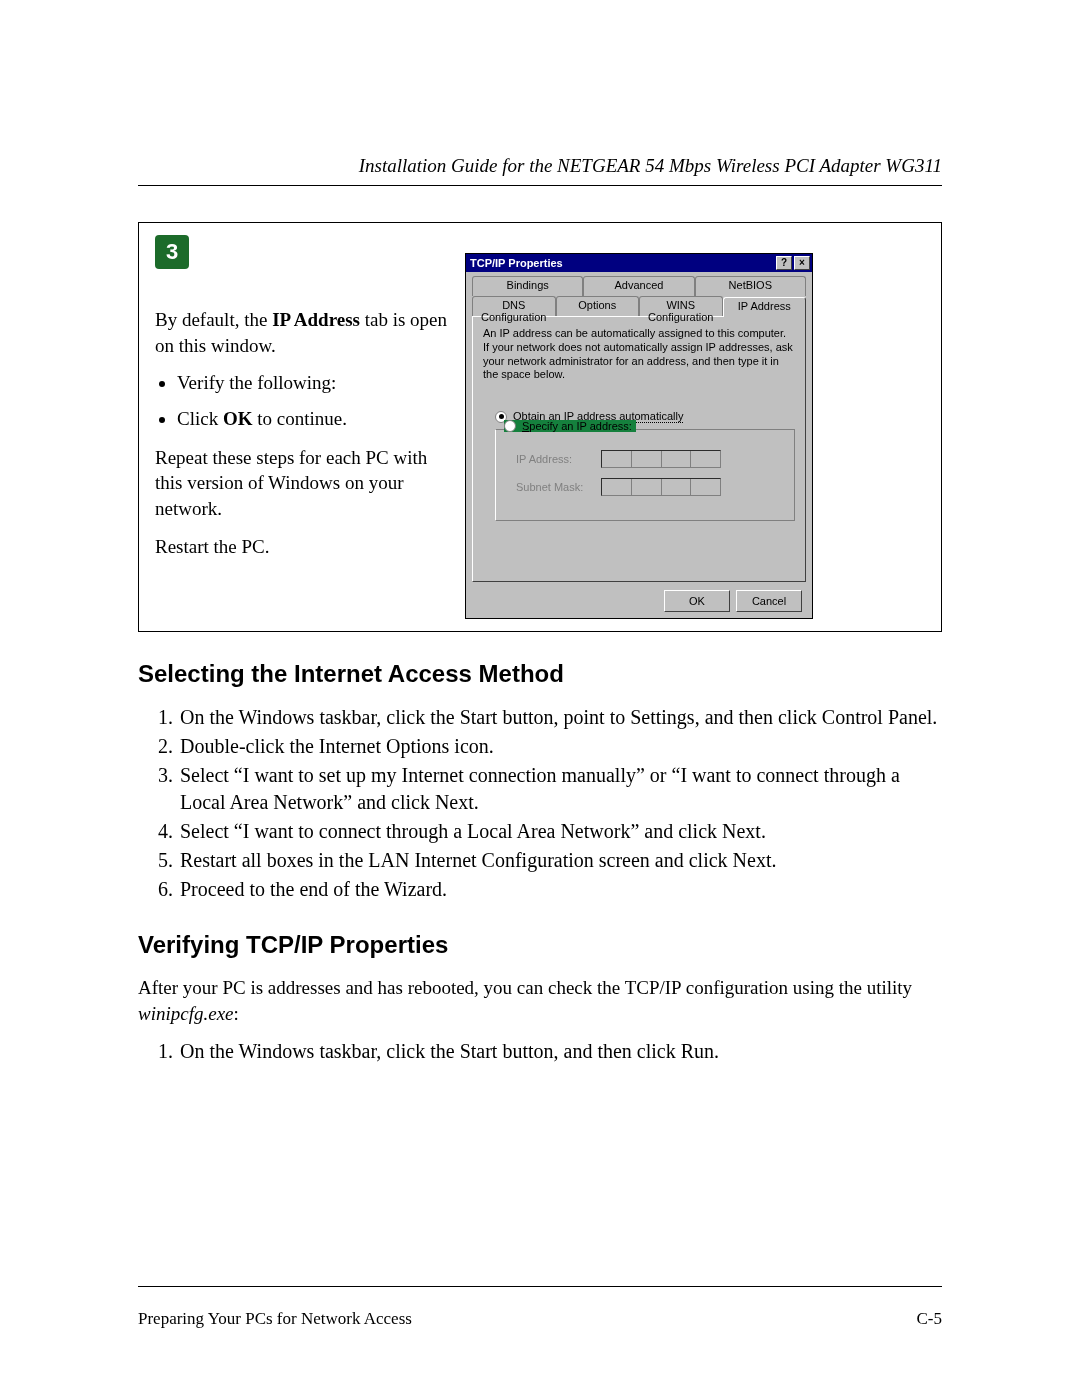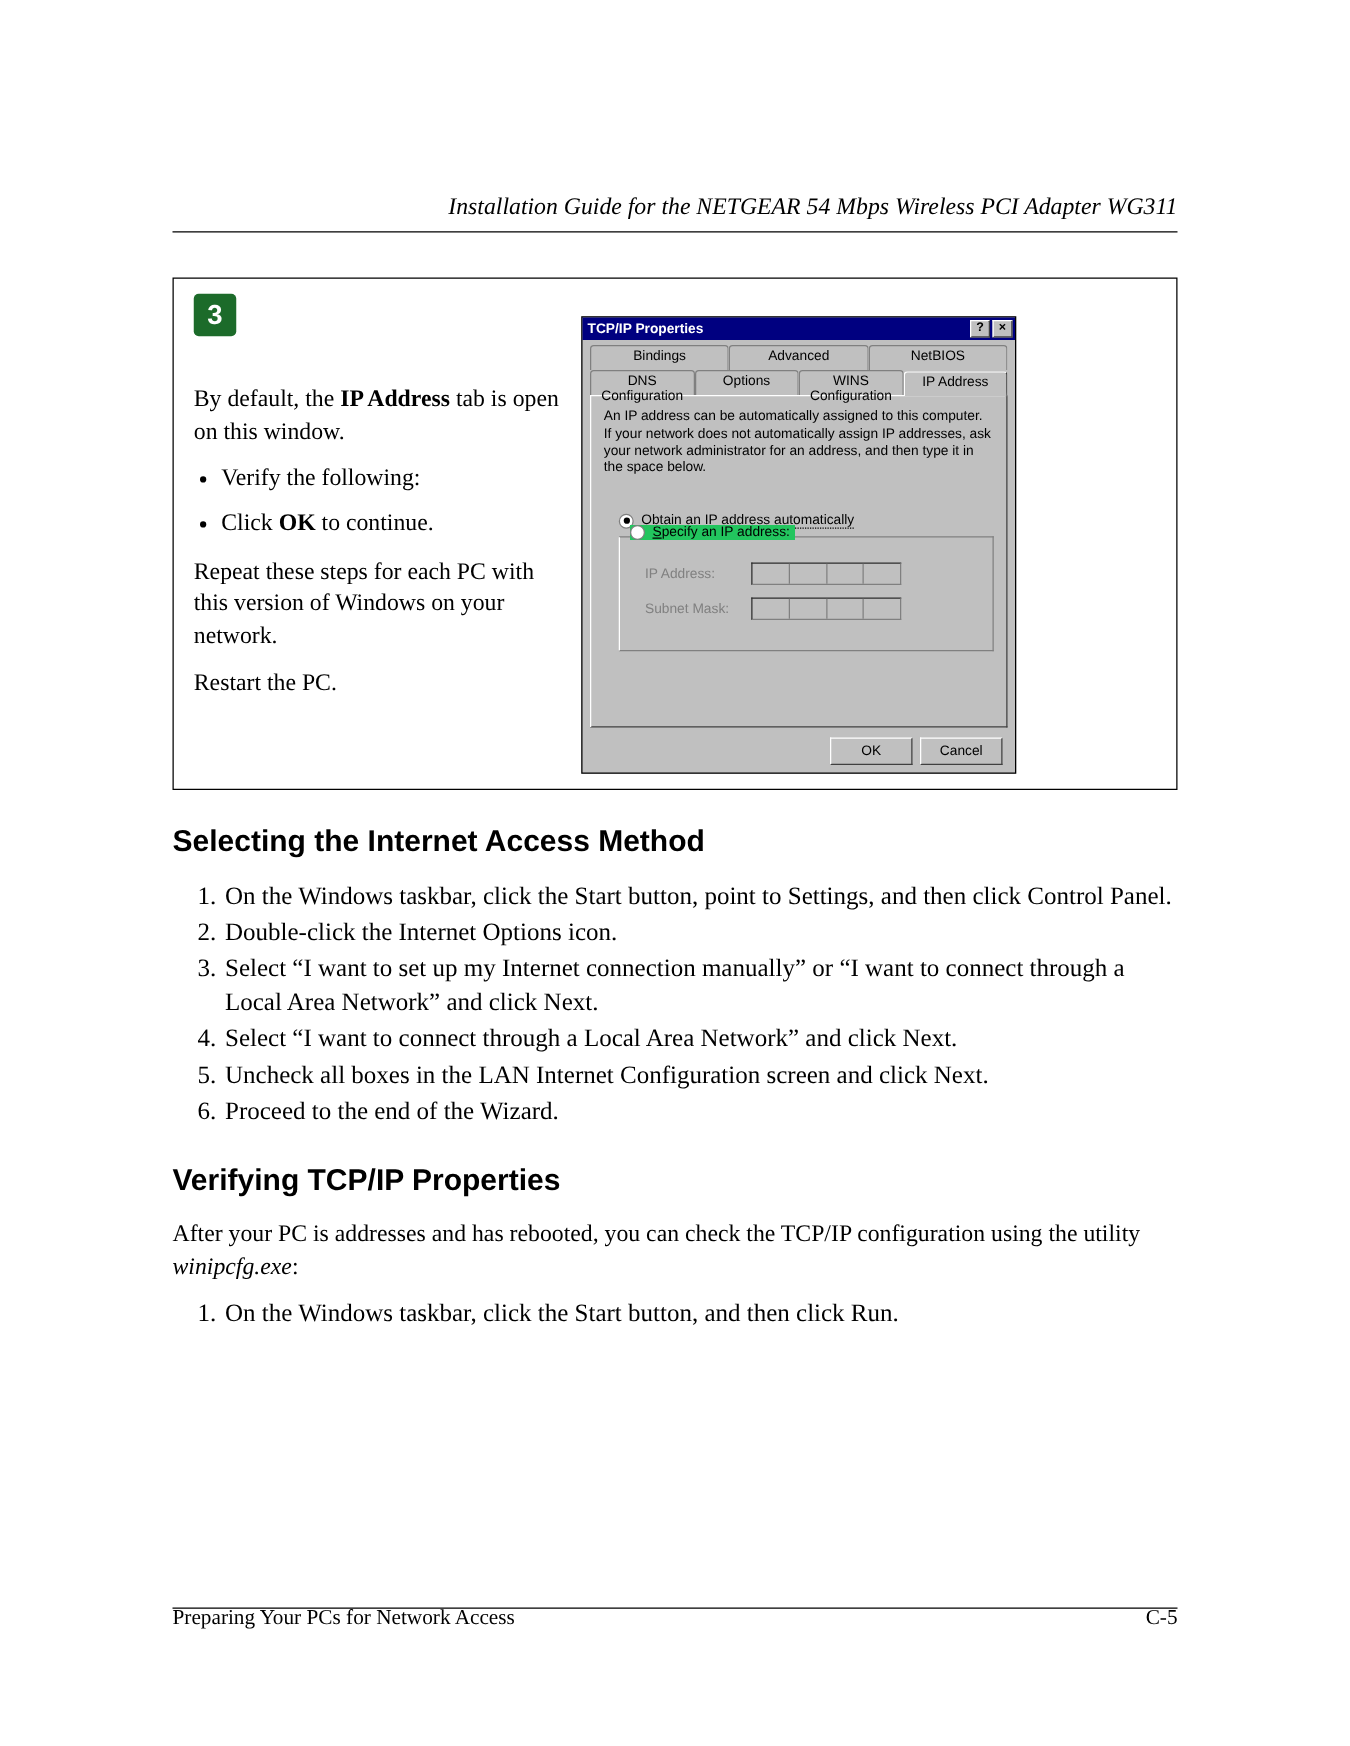--- a/index.html
+++ b/index.html
@@ -135,21 +135,21 @@
   .mnemonic { text-decoration: underline; }
 
   .ip-group {
     border: 1px solid #808080;
     border-left-color: #fff;
     border-top-color: #808080;
     margin: 2px 0 0 12px;
     padding: 18px 10px 14px 10px;
     position: relative;
   }
-  .ip-group .radio-row { margin: -28px 14px 18px -2px; background:#22c55e; width:fit-content; padding-right:4px;}
+  .ip-group .radio-row { margin: -28px 14px 18px -2px; background:#15803d; width:fit-content; padding-right:4px;}
   .field-row { display: flex; align-items: center; gap: 10px; margin: 6px 0 10px 10px; }
   .field-label { color: #808080; width: 75px; }
   .ip-input {
     background: #c0c0c0;
     border: 1px inset #808080;
     width: 120px; height: 18px;
     display: flex;
   }
   .ip-input .octet {
     flex: 1; border-right: 1px solid #808080; height: 100%;
@@ -193,21 +193,21 @@
 
   .foot-rule {
     position: absolute;
     left: 138px; right: 138px;
     bottom: 110px;
     border-top: 1px solid #000;
   }
   .footer {
     position: absolute;
     left: 138px; right: 138px;
-    bottom: 93px;
+    bottom: 68px;
     display: flex;
     justify-content: space-between;
     font-size: 17px;
   }
 </style>
 </head>
 <body>
 
 <div class="page">
   <div class="running-head">Installation Guide for the NETGEAR 54 Mbps Wireless PCI Adapter WG311</div>
@@ -291,21 +291,21 @@
       </div>
     </div>
   </div>
 
   <h2 class="section">Selecting the Internet Access Method</h2>
   <ol class="steps">
     <li>On the Windows taskbar, click the Start button, point to Settings, and then click Control Panel.</li>
     <li>Double-click the Internet Options icon.</li>
     <li>Select “I want to set up my Internet connection manually” or “I want to connect through a Local Area Network” and click Next.</li>
     <li>Select “I want to connect through a Local Area Network” and click Next.</li>
-    <li>Uncheck all boxes in the LAN Internet Configuration screen and click Next.</li>
+    <li>Restart all boxes in the LAN Internet Configuration screen and click Next.</li>
     <li>Proceed to the end of the Wizard.</li>
   </ol>
 
   <h2 class="section">Verifying TCP/IP Properties</h2>
   <p class="para">
     <span>After your PC is addresses and has rebooted, you can check the TCP/IP configuration using the utility </span><span class="italic">winipcfg.exe</span><span>:</span>
   </p>
   <ol class="steps">
     <li>On the Windows taskbar, click the Start button, and then click Run.</li>
   </ol>

